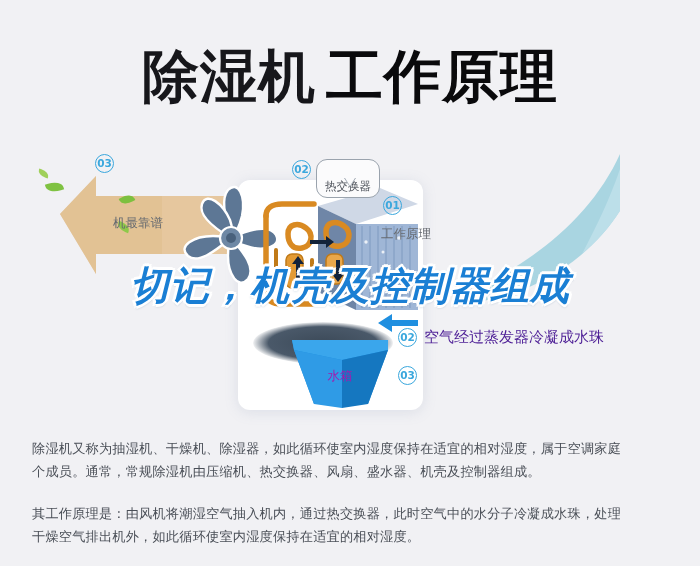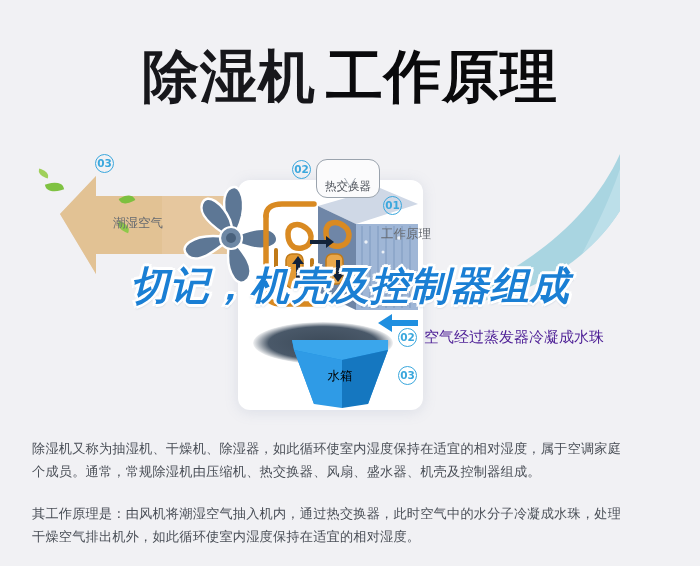--- a/index.html
+++ b/index.html
@@ -355,25 +355,25 @@
       </svg>
     </div>
 
     <div class="tank">
       <svg width="100" height="72" viewBox="0 0 100 72">
         <polygon points="2,2 98,2 98,12 78,66 24,66 4,12" fill="#1f8fe0"></polygon>
         <polygon points="2,2 98,2 98,12 52,22 4,12" fill="#3aa6ec"></polygon>
         <polygon points="52,22 98,12 78,66 52,70" fill="#1577c0"></polygon>
         <polygon points="4,12 52,22 52,70 24,66" fill="#2f9be6"></polygon>
       </svg>
-      <div style="position:absolute;left:0;top:30px;width:100px;text-align:center;color:#000000;font-size:12.5px;">水箱</div>
+      <div style="position:absolute;left:0;top:30px;width:100px;text-align:center;color:#a21caf;font-size:12.5px;">水箱</div>
     </div>
 
     <div class="badge" style="left:95px; top:14px;">03</div>
-    <div class="ill-label" style="left:113px; top:75px;">潮湿空气</div>
+    <div class="ill-label" style="left:113px; top:75px;">机最靠谱</div>
 
     <div class="badge" style="left:292px; top:20px;">02</div>
     <div class="bubble" style="left:316px; top:19px;">热交换器</div>
     <div class="bubble-stem" style="left:344px; top:38px;"></div>
 
     <div class="badge" style="left:383px; top:56px;">01</div>
     <div class="ill-label" style="left:381px; top:86px;">工作原理</div>
   </div>
 
   <div class="watermark">中风</div>

